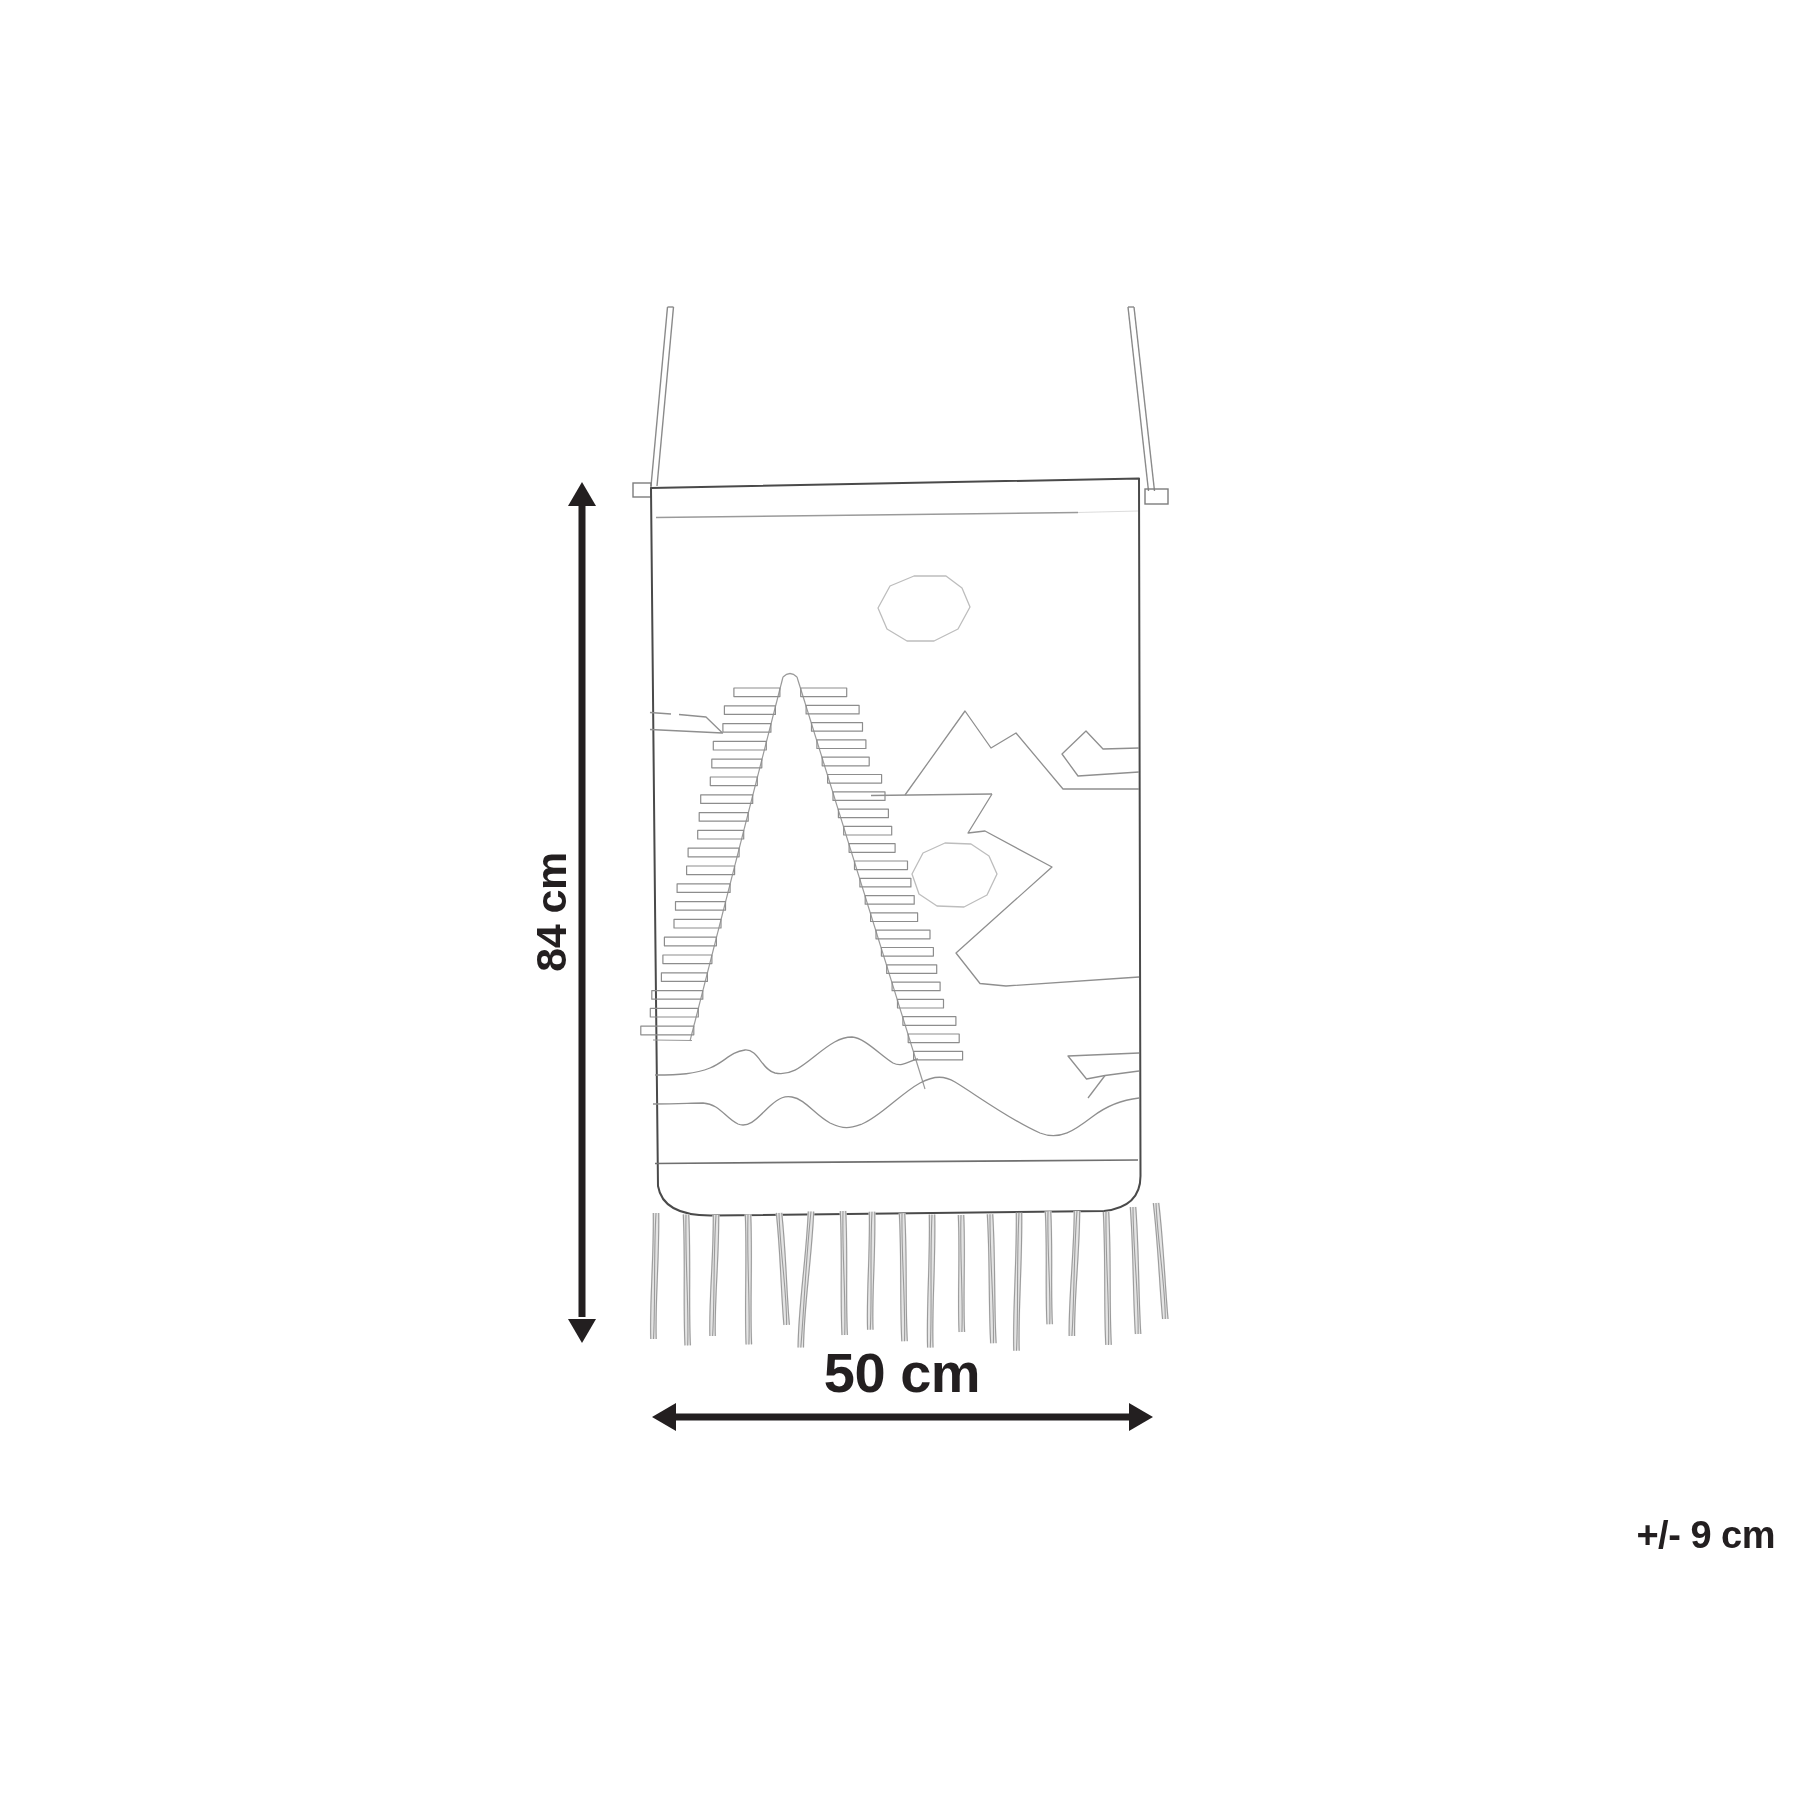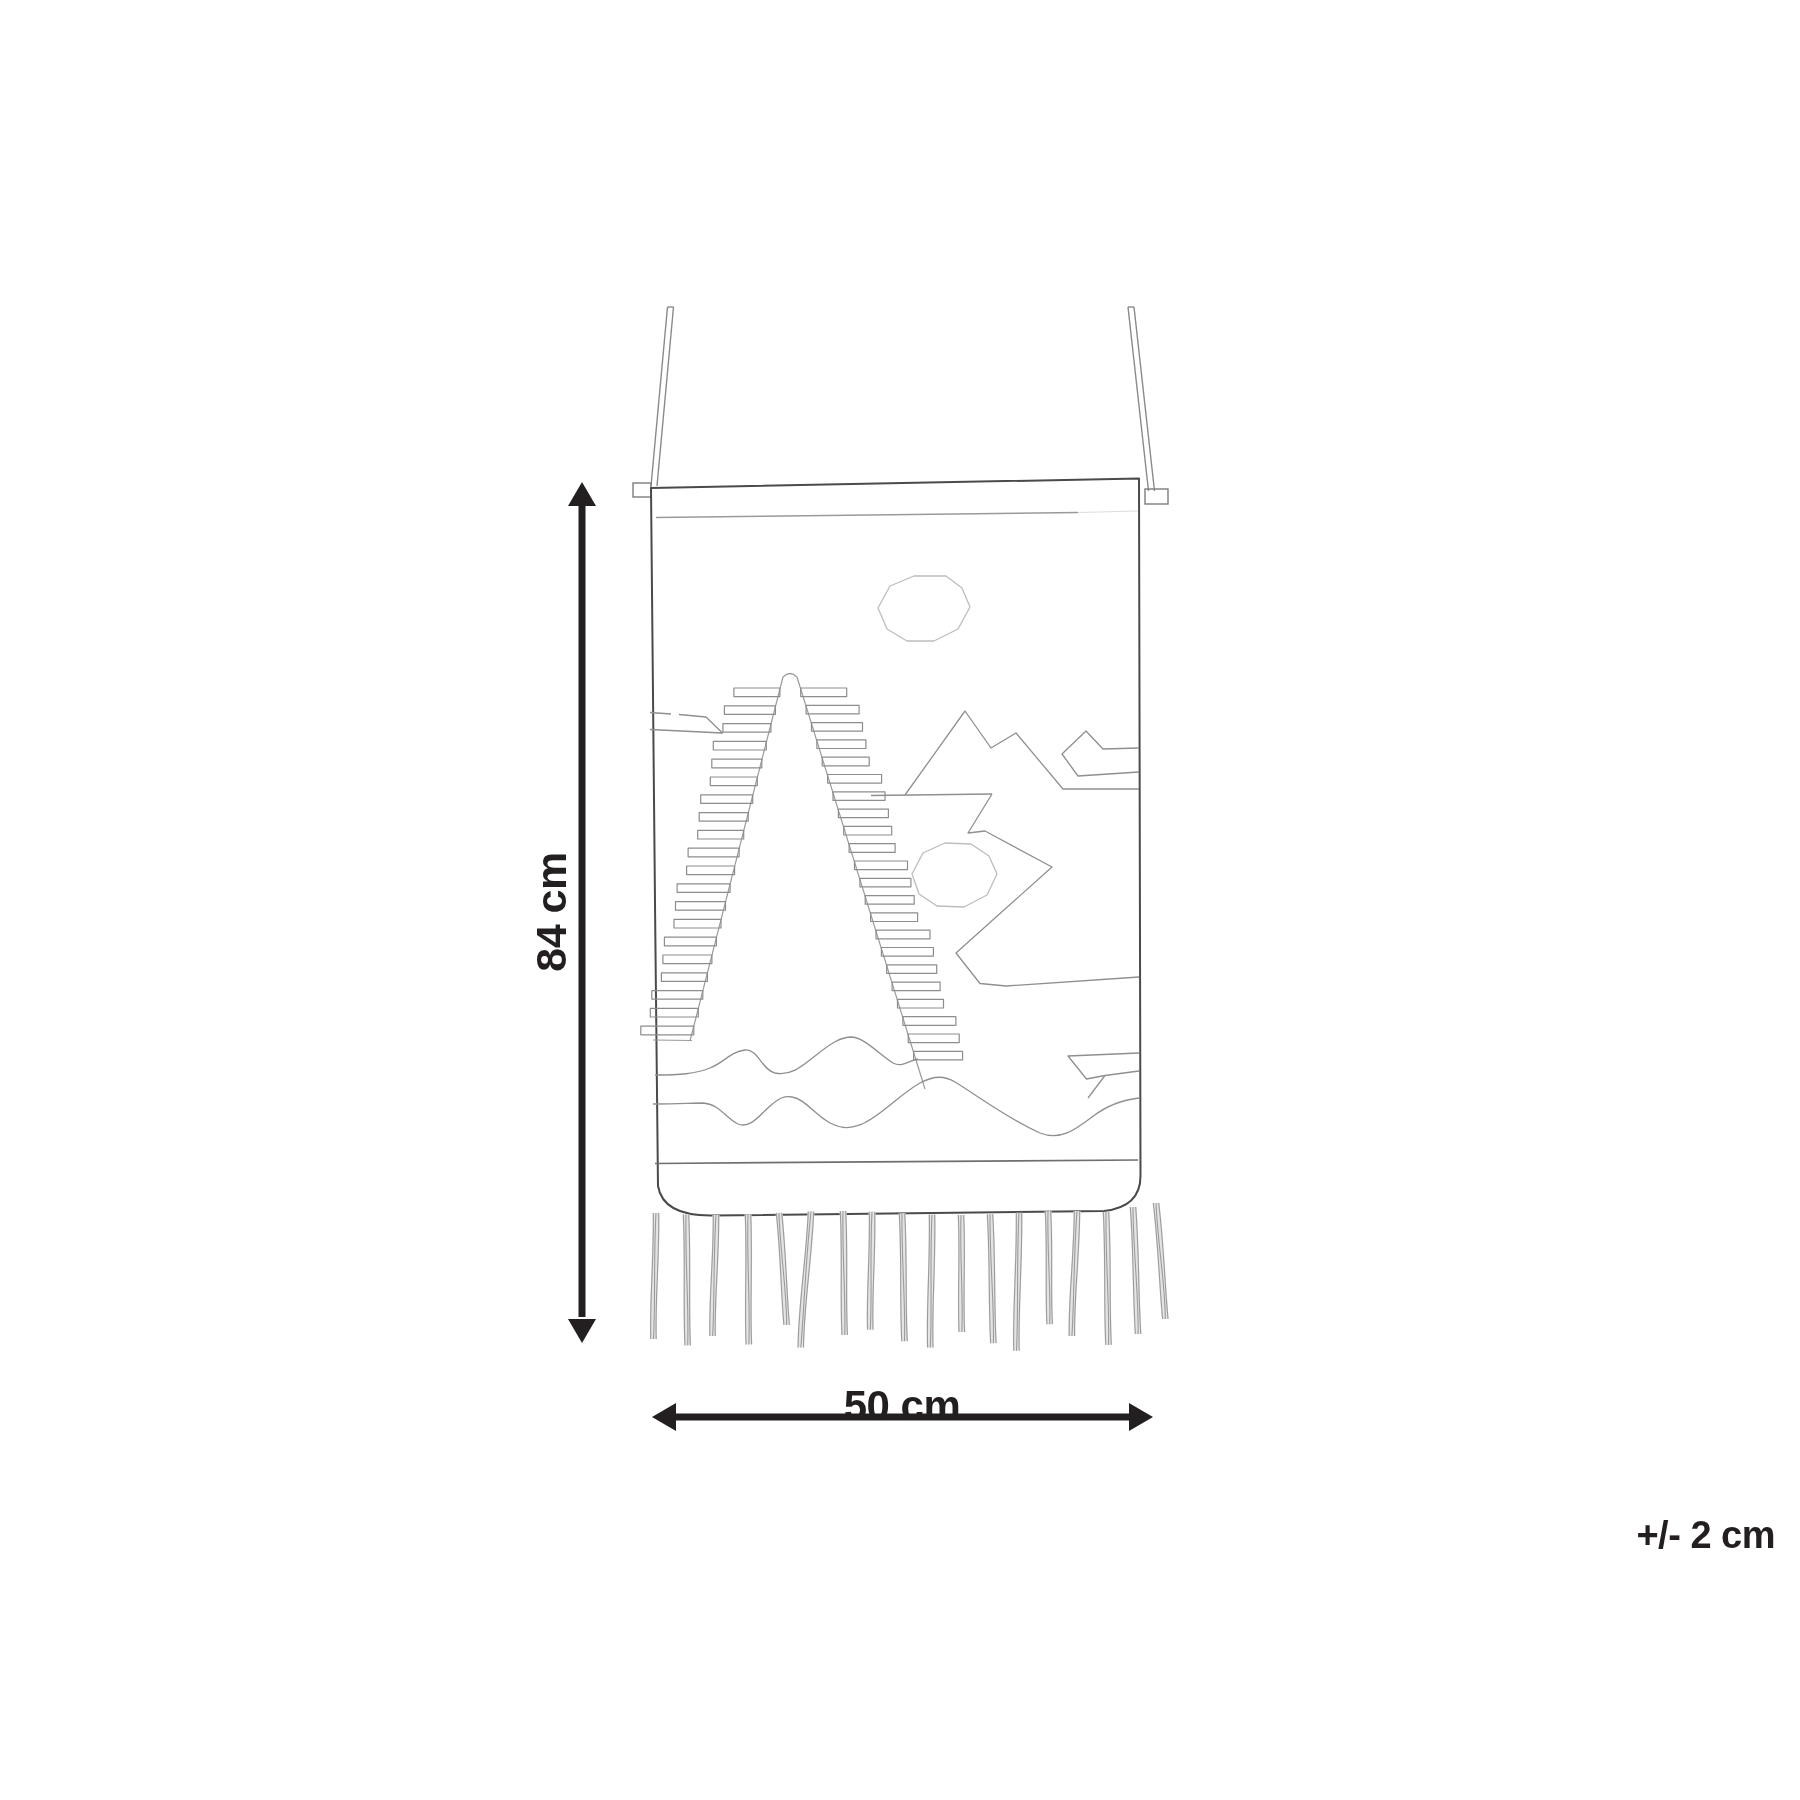--- a/index.html
+++ b/index.html
@@ -11,22 +11,22 @@
   .dim-label{
     position:absolute;font-weight:700;color:#231f20;letter-spacing:-0.5px;
     white-space:nowrap;
   }
   .dim-label.height{
     left:451px;top:887px;width:200px;height:50px;line-height:50px;
     text-align:center;font-size:43px;
     transform:rotate(-90deg);
   }
   .dim-label.width{
-    left:802px;top:1383px;width:200px;height:46px;line-height:46px;
-    text-align:center;font-size:42px;
+    left:802px;top:1350px;width:200px;height:46px;line-height:46px;
+    text-align:center;font-size:56px;
   }
   .dim-label.tolerance{
     left:1525px;top:1513px;width:250px;height:44px;line-height:44px;
     text-align:right;font-size:38px;
   }
 </style>
 </head>
 <body>
 
 <div class="stage">
@@ -270,15 +270,15 @@
     </g>
     <g fill="#231f20">
       <rect x="673" y="1413.5" width="459" height="7"></rect>
       <polygon points="652,1417 676,1403 676,1431"></polygon>
       <polygon points="1153,1417 1129,1403 1129,1431"></polygon>
     </g>
   </svg>
 
   <div class="dim-label height">84 cm</div>
   <div class="dim-label width">50 cm</div>
-  <div class="dim-label tolerance">+/- 2 cm</div>
+  <div class="dim-label tolerance">+/- 9 cm</div>
 
 </div>
 
 </body></html>

